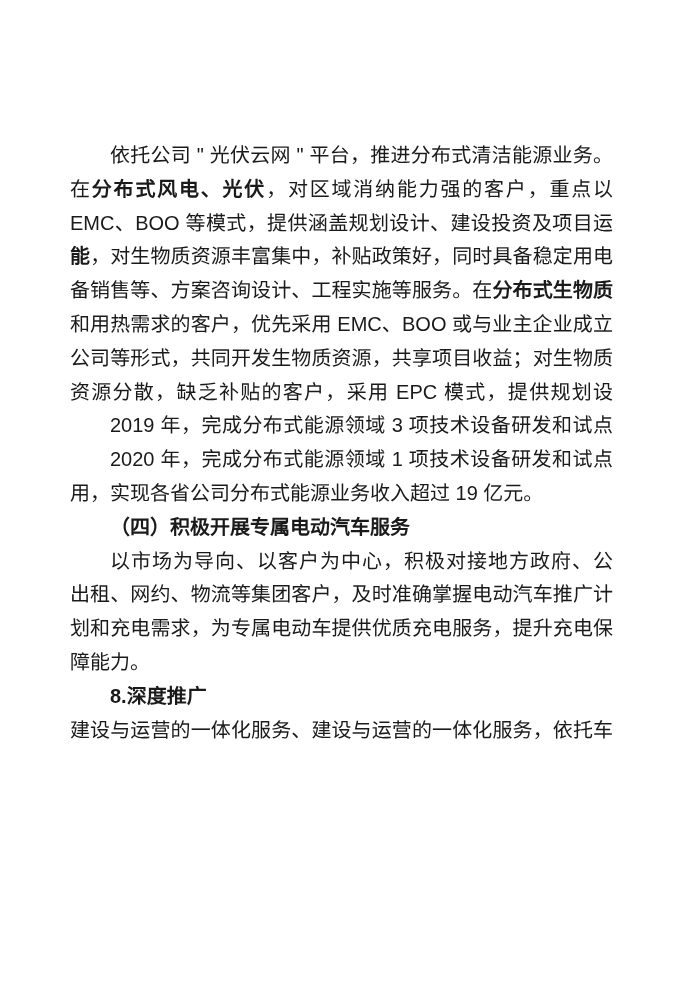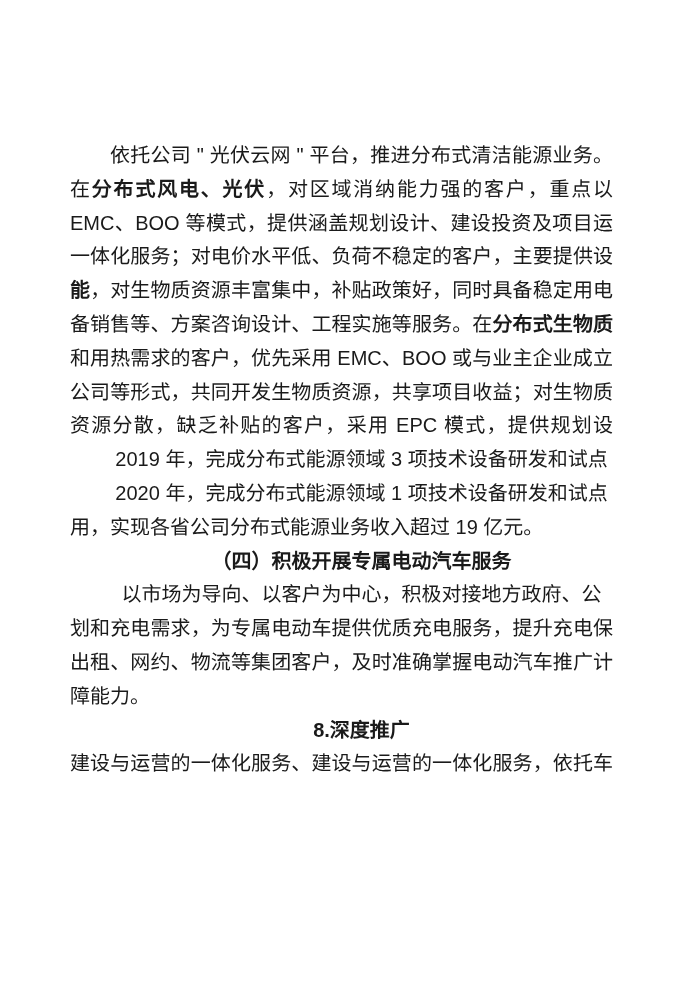--- a/index.html
+++ b/index.html
@@ -28,43 +28,41 @@
     height: 33.8px;
     overflow: hidden;
     text-align: left;
   }
   .line.justify {
     text-align: justify;
     text-align-last: justify;
   }
   .line.indent {
     text-indent: 40px;
-    text-align: center;
   }
   .run { font-weight: normal; }
   .run.bold { font-weight: bold; margin-top: 38px; }
 </style>
 </head>
 <body>
 
 <div class="page">
   <div class="textblock" id="doc-textblock" style="color: rgb(26, 26, 26);">
       <div class="line indent justify"><span class="run">依托公司 " 光伏云网 " 平台，推进分布式清洁能源业务。</span></div>
       <div class="line justify"><span class="run">在</span><span class="run bold">分布式风电、光伏</span><span class="run">，对区域消纳能力强的客户，重点以 EPC、</span></div>
       <div class="line justify"><span class="run">EMC、BOO 等模式，提供涵盖规划设计、建设投资及项目运营的</span></div>
-      <div class="line justify"><span class="run">一体化服务；对电价水平低、负荷不稳定的客户，主要提供设</span></div>
       <div class="line justify"><span class="run bold">能</span><span class="run">，对生物质资源丰富集中，补贴政策好，同时具备稳定用电</span></div>
       <div class="line justify"><span class="run">备销售等、方案咨询设计、工程实施等服务。在</span><span class="run bold">分布式生物质</span></div>
       <div class="line justify"><span class="run">和用热需求的客户，优先采用 EMC、BOO 或与业主企业成立项目</span></div>
       <div class="line justify"><span class="run">公司等形式，共同开发生物质资源，共享项目收益；对生物质</span></div>
       <div class="line justify"><span class="run">资源分散，缺乏补贴的客户，采用 EPC 模式，提供规划设计、</span></div>
       <div class="line indent justify"><span class="run">2019 年，完成分布式能源领域 3 项技术设备研发和试点应</span></div>
       <div class="line indent justify"><span class="run">2020 年，完成分布式能源领域 1 项技术设备研发和试点应</span></div>
       <div class="line"><span class="run">用，实现各省公司分布式能源业务收入超过 19 亿元。</span></div>
       <div class="line indent"><span class="run bold">（四）积极开展专属电动汽车服务</span></div>
       <div class="line indent justify"><span class="run">以市场为导向、以客户为中心，积极对接地方政府、公交、</span></div>
+      <div class="line justify"><span class="run">出租、网约、物流等集团客户，及时准确掌握电动汽车推广计</span></div>
       <div class="line justify"><span class="run">划和充电需求，为专属电动车提供优质充电服务，提升充电保</span></div>
-      <div class="line justify"><span class="run">出租、网约、物流等集团客户，及时准确掌握电动汽车推广计</span></div>
       <div class="line"><span class="run">障能力。</span></div>
       <div class="line indent"><span class="run bold">8.深度推广</span></div>
       <div class="line justify"><span class="run">建设与运营的一体化服务、建设与运营的一体化服务，依托车联</span></div>
     </div>
 </div>
 
 </body></html>

